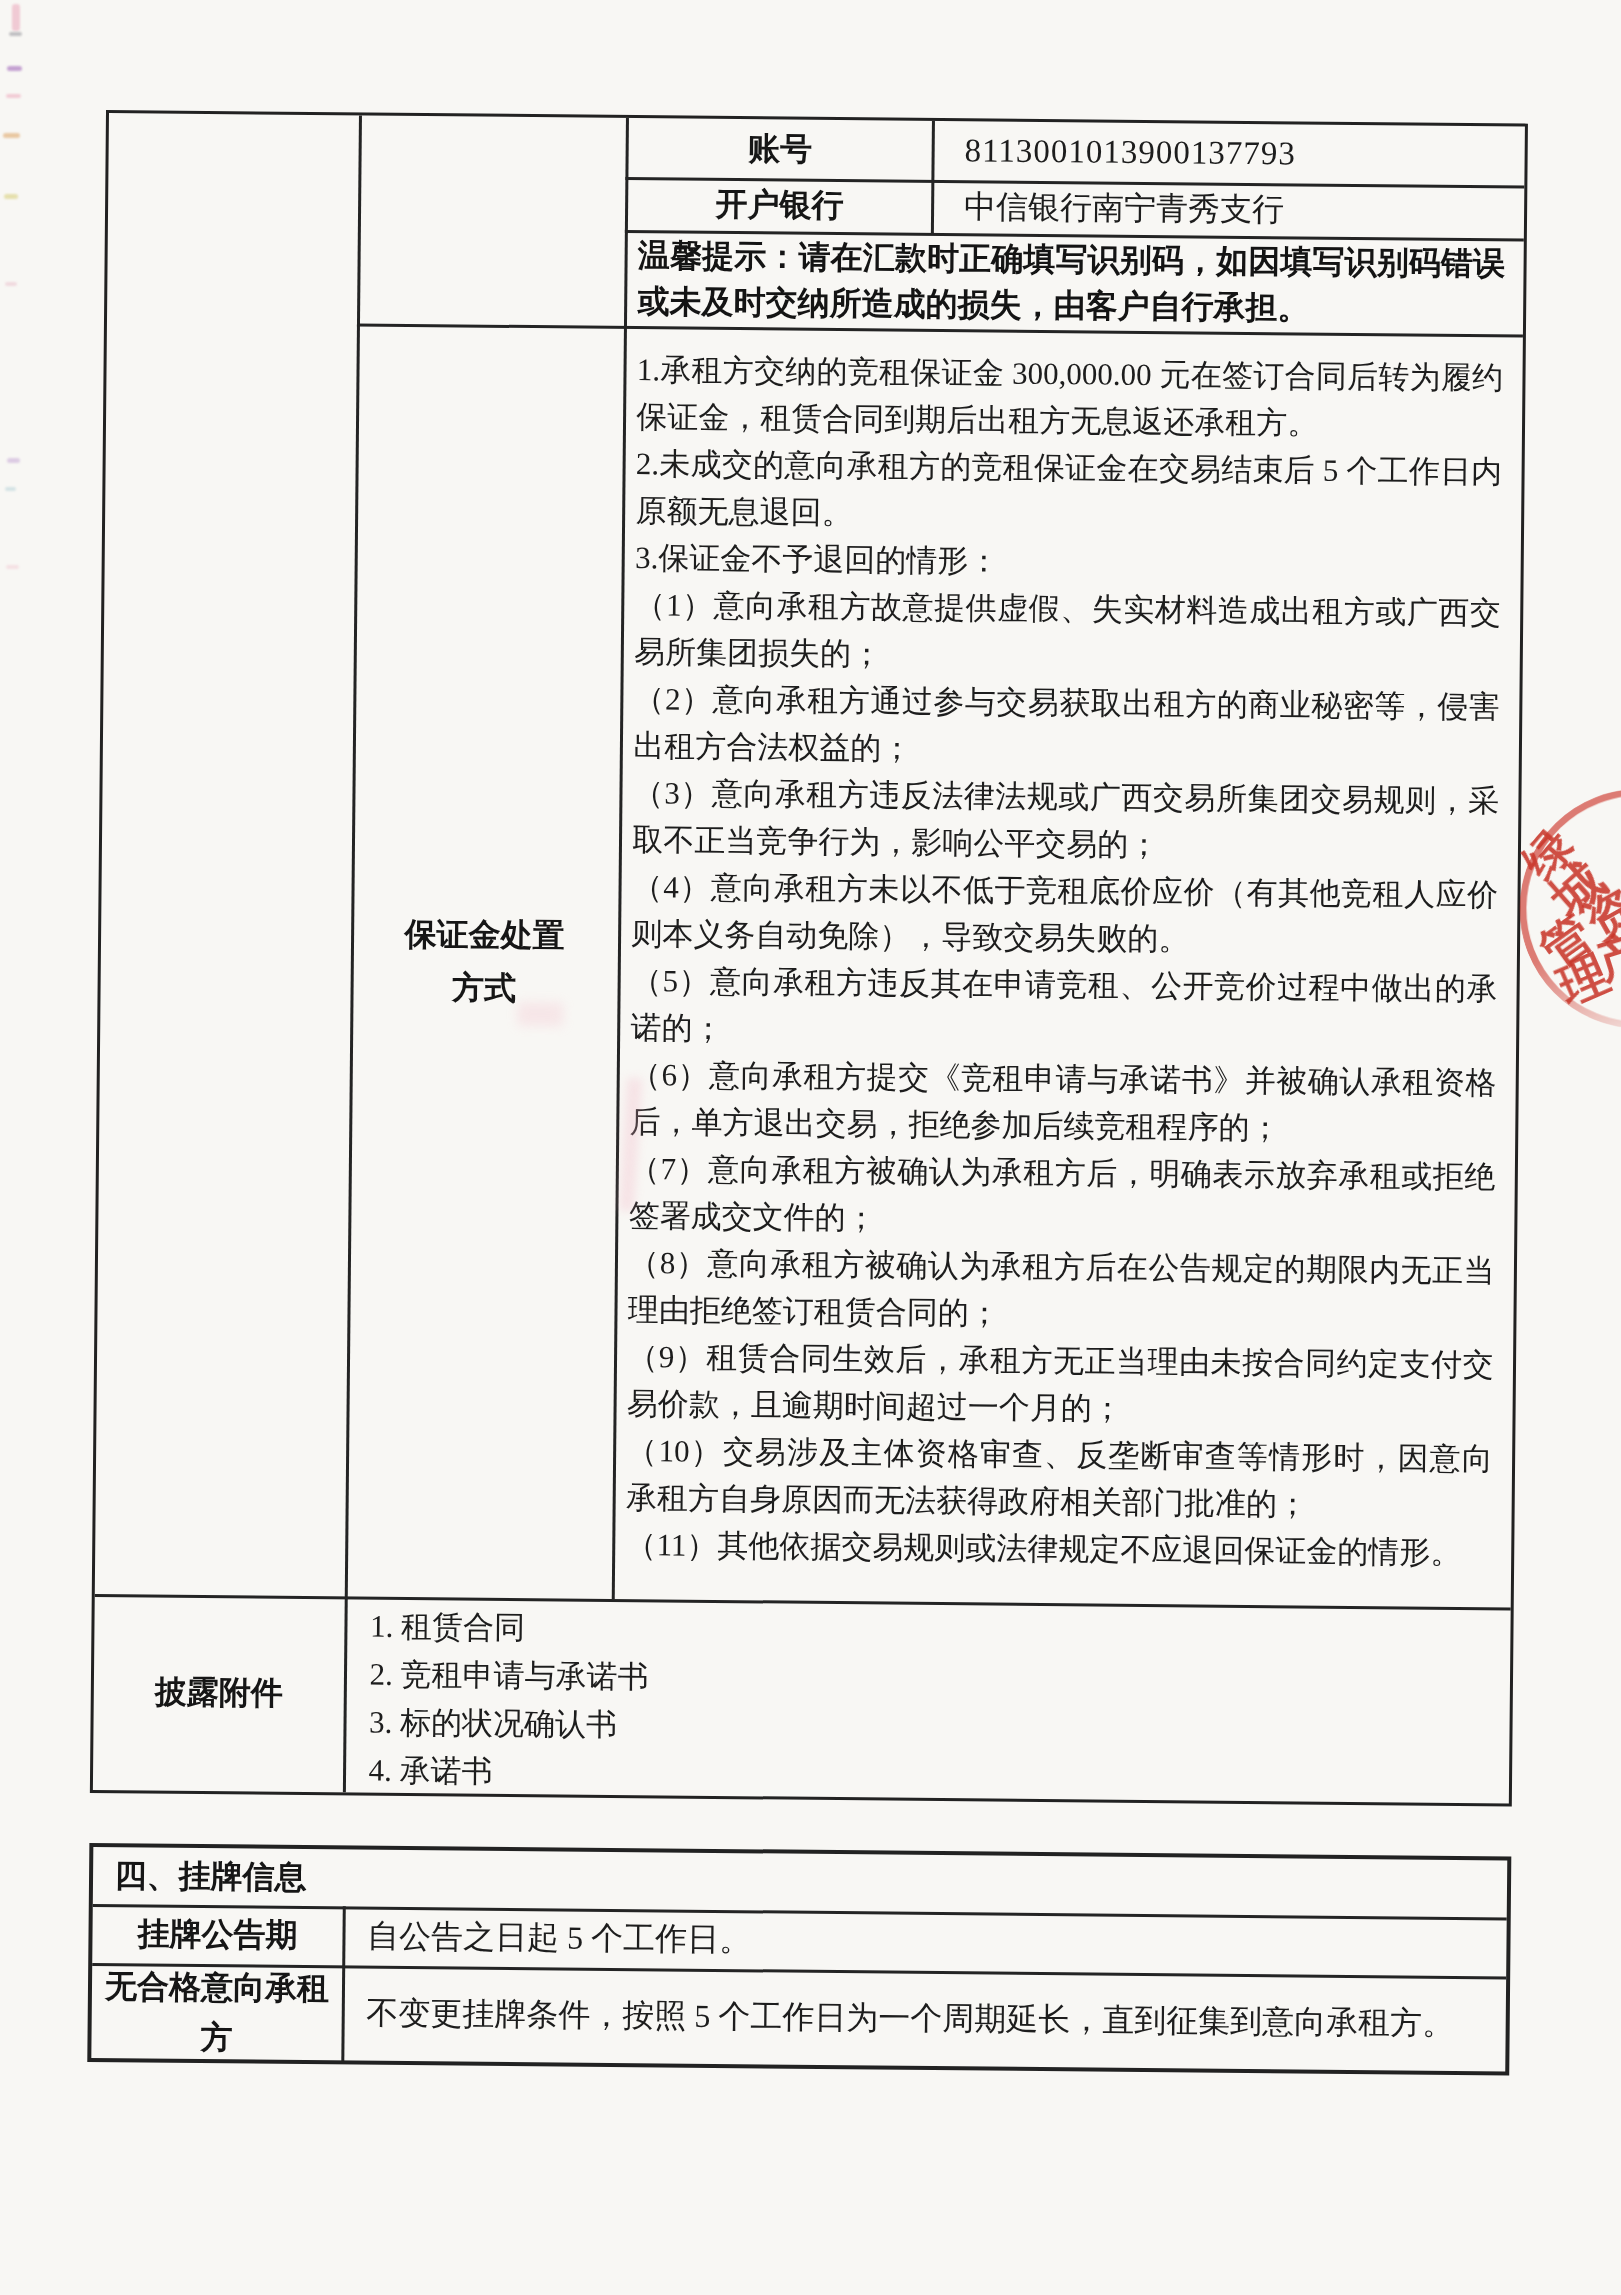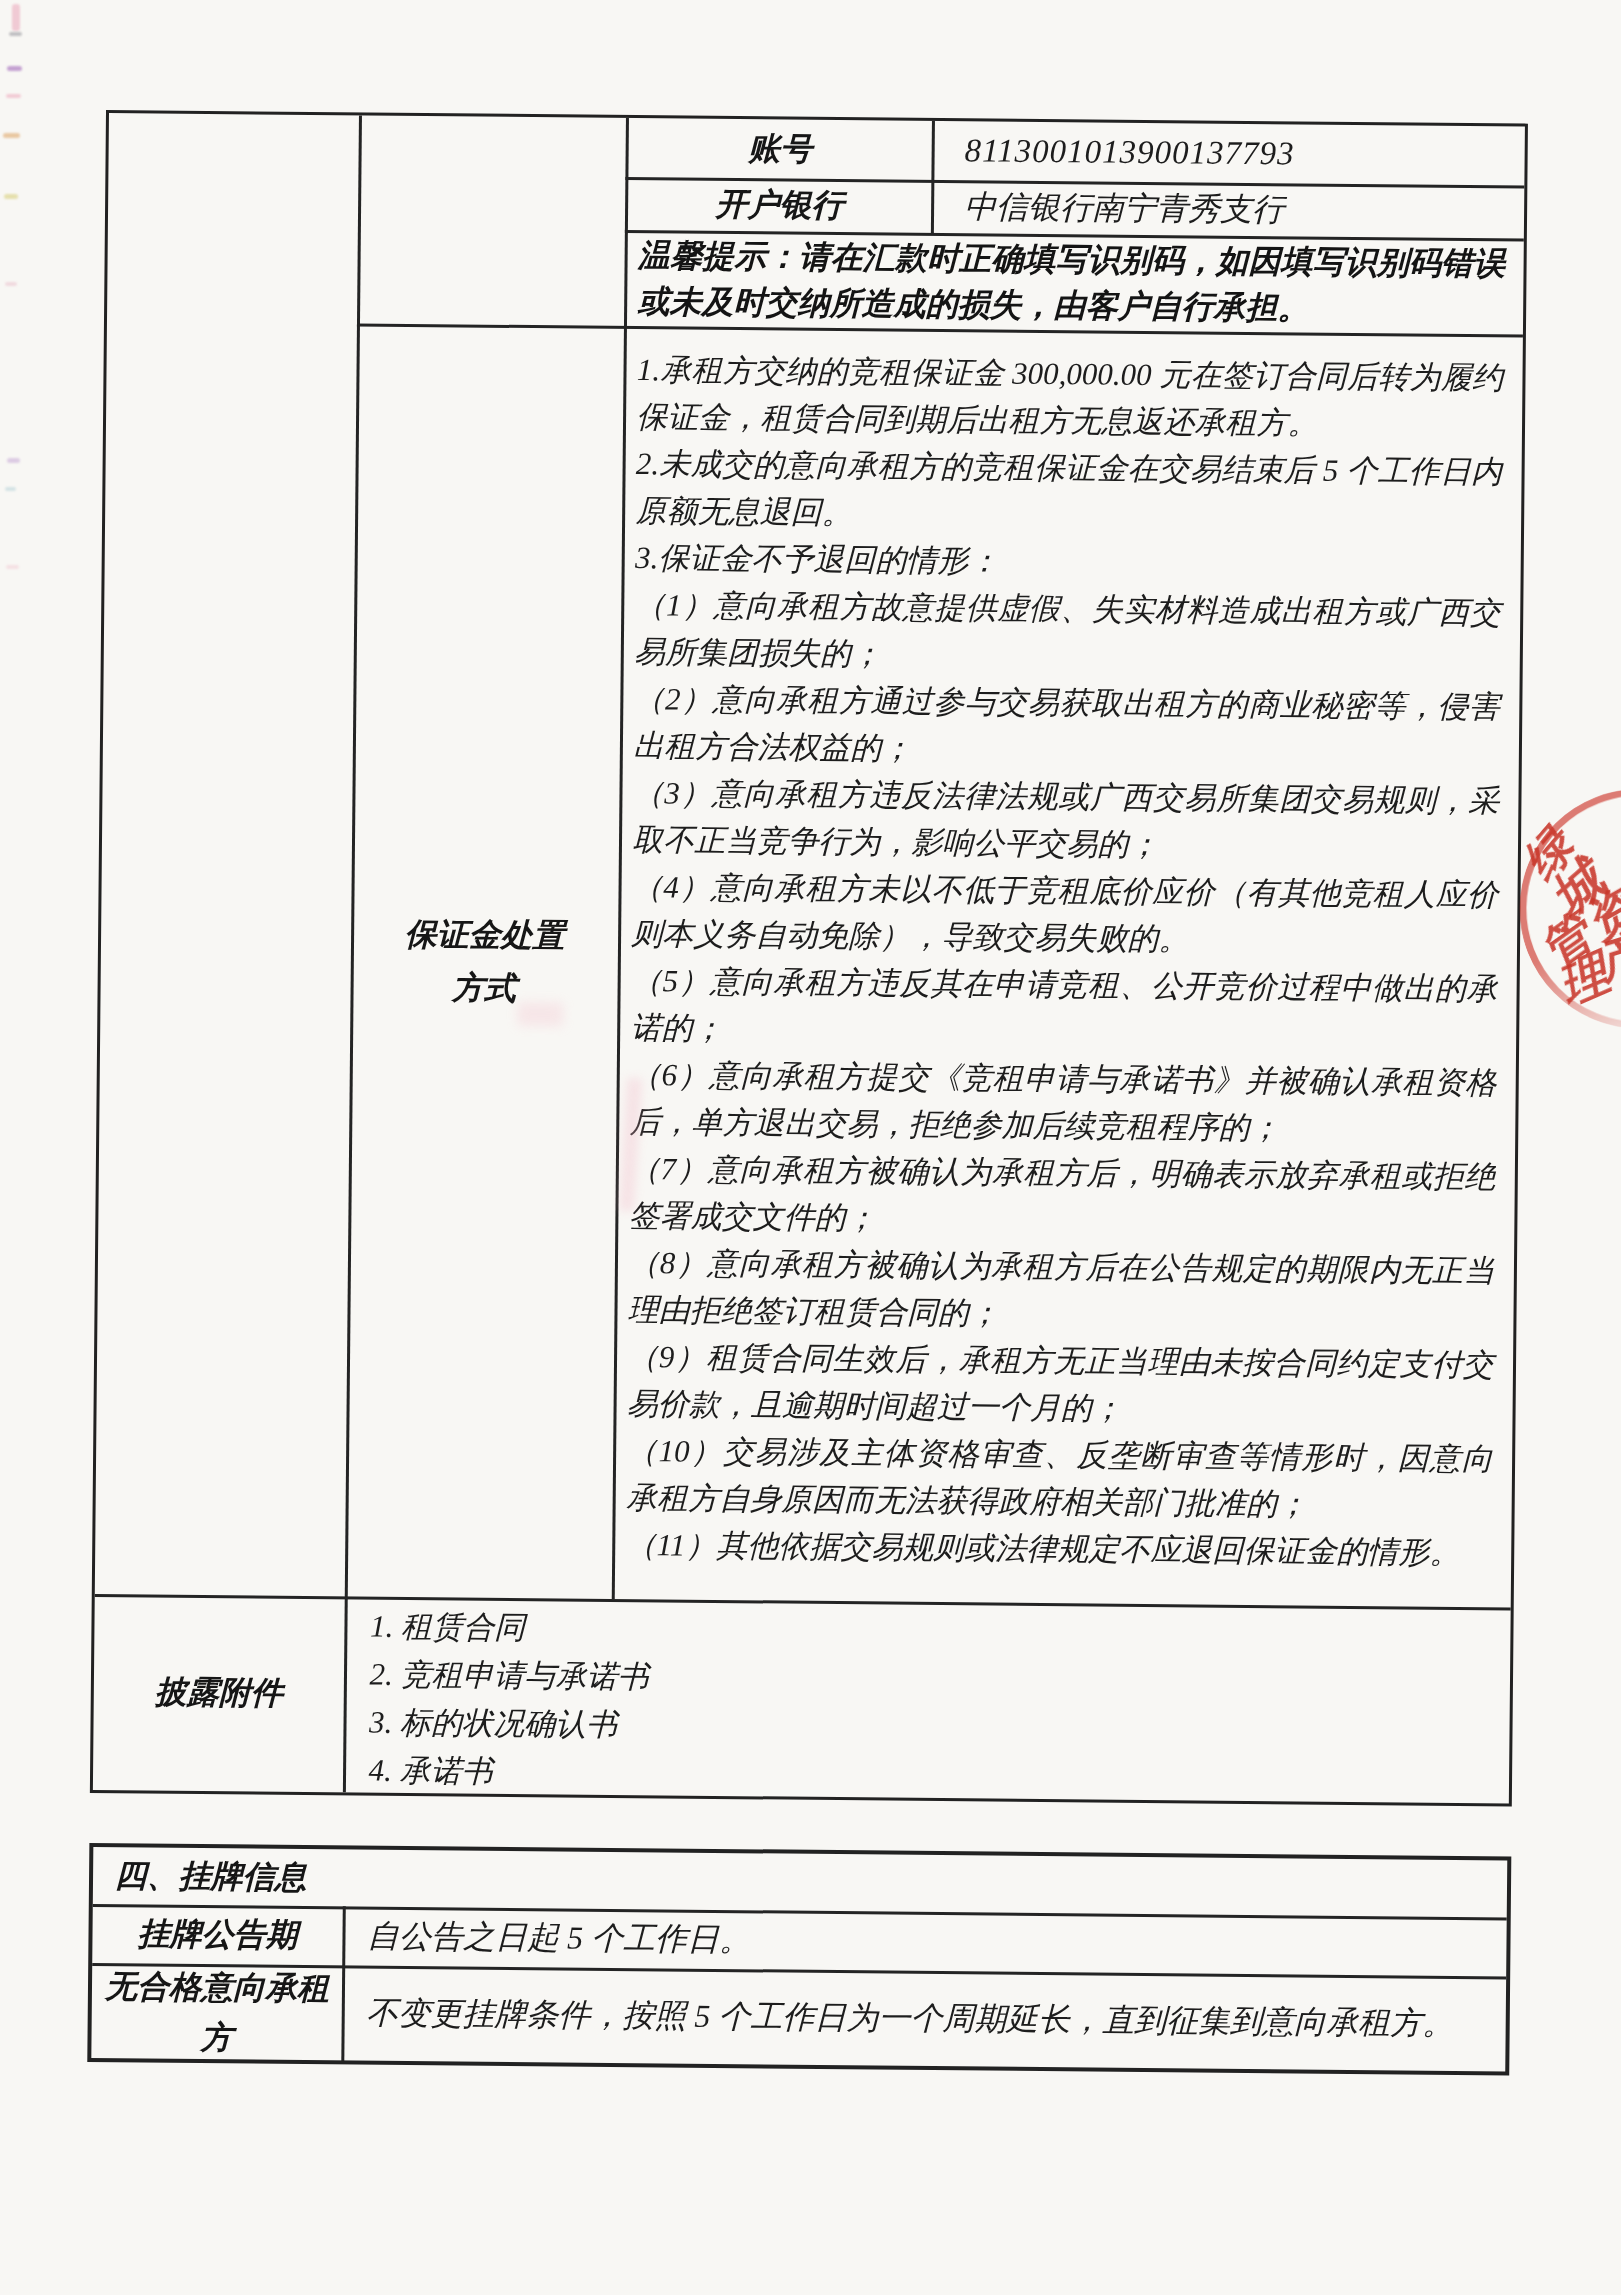--- a/index.html
+++ b/index.html
@@ -3,21 +3,21 @@
 <meta charset="utf-8">
 <style>
   html,body{margin:0;padding:0;}
   body{
     width:1622px;height:2295px;
     background:#f7f6f3;
     font-family:"Liberation Serif","DejaVu Serif",serif;
     color:#1d1d1d;
     position:relative;
   }
-  .page{position:absolute;inset:0;overflow:hidden;background:#f8f7f4;font-style:italic;}
+  .page{position:absolute;inset:0;overflow:hidden;background:#f8f7f4;}
   .sheet{position:absolute;inset:0;transform:rotate(0.55deg);transform-origin:107px 112px;}
 
   
   .tbl{position:absolute;border:3.6px solid #222;box-sizing:border-box;}
   .hline,.vline{position:absolute;background:#242424;}
   .hline{height:3.1px;left:0;right:0;}
   .vline{width:3.1px;top:0;bottom:0;}
 
   .cell{position:absolute;box-sizing:border-box;display:flex;align-items:center;}
   .cell.center{justify-content:center;text-align:center;}

